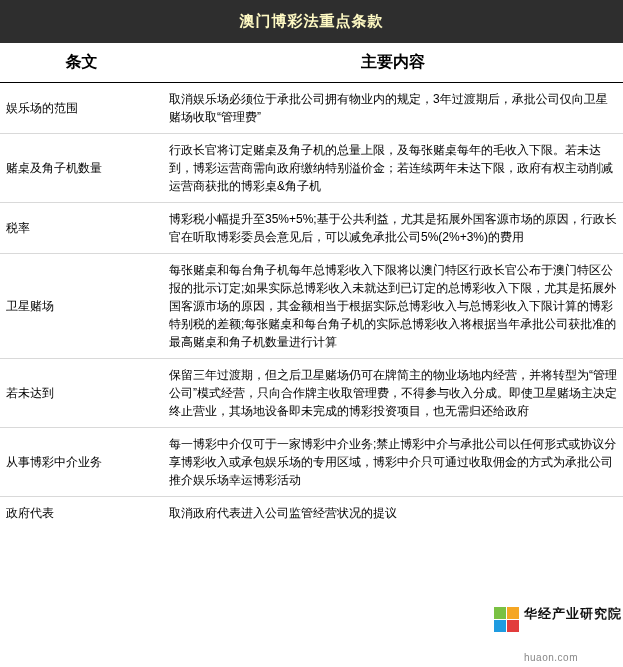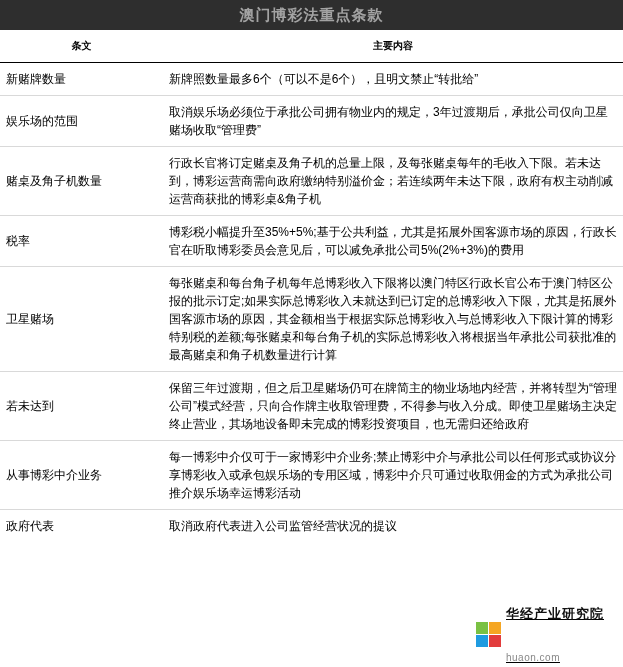--- a/index.html
+++ b/index.html
@@ -14,37 +14,37 @@
     color: #000000;
     overflow: hidden;
   }
   .doc {
     width: 623px;
     height: 667px;
     position: relative;
     box-sizing: border-box;
   }
   .title-bar {
-    height: 30px;
+    height: 43px;
     background: #2e2e2e;
-    color: #a3a3a3;
+    color: #fef9c3;
     display: flex;
     align-items: center;
     justify-content: center;
     font-size: 15px;
     font-weight: bold;
     letter-spacing: 1px;
   }
   table.main-table {
     width: 623px;
     border-collapse: collapse;
     table-layout: fixed;
   }
   table.main-table th {
-    font-size: 10px;
+    font-size: 16px;
     font-weight: bold;
     text-align: center;
     padding: 9px 4px;
     border-bottom: 1px solid #000000;
     background: #ffffff;
   }
   table.main-table td {
     font-size: 12px;
     vertical-align: middle;
     padding: 7px 6px;
@@ -60,26 +60,24 @@
   td.col-content {
     text-align: left;
     padding-left: 8px;
     padding-right: 8px;
   }
   .header-row th.col-term {
     width: 155px;
   }
   .footer-logo {
     position: absolute;
-    right: 19px;
+    right: 1px;
     bottom: 4px;
     display: flex;
-    align-items: center;
     gap: 4px;
-    text-decoration: underline;
   }
   .logo-mark {
     width: 26px;
     height: 26px;
     position: relative;
   }
   .logo-mark .sq {
     position: absolute;
     width: 12px;
     height: 12px;
@@ -119,24 +117,20 @@
 
   <table class="main-table">
     <thead>
       <tr class="header-row">
         <th class="col-term">条文</th>
         <th class="col-content">主要内容</th>
       </tr>
     </thead>
     <tbody>
       <tr>
-        <td class="col-term">新赌牌数量</td>
-        <td class="col-content">新牌照数量最多6个（可以不是6个），且明文禁止“转批给”</td>
-      </tr>
-      <tr>
         <td class="col-term">娱乐场的范围</td>
         <td class="col-content">取消娱乐场必须位于承批公司拥有物业内的规定，3年过渡期后，承批公司仅向卫星赌场收取“管理费”</td>
       </tr>
       <tr>
         <td class="col-term">赌桌及角子机数量</td>
         <td class="col-content">行政长官将订定赌桌及角子机的总量上限，及每张赌桌每年的毛收入下限。若未达到，博彩运营商需向政府缴纳特别溢价金；若连续两年未达下限，政府有权主动削减运营商获批的博彩桌&amp;角子机</td>
       </tr>
       <tr>
         <td class="col-term">税率</td>
         <td class="col-content">博彩税小幅提升至35%+5%;基于公共利益，尤其是拓展外国客源市场的原因，行政长官在听取博彩委员会意见后，可以减免承批公司5%(2%+3%)的费用</td>

